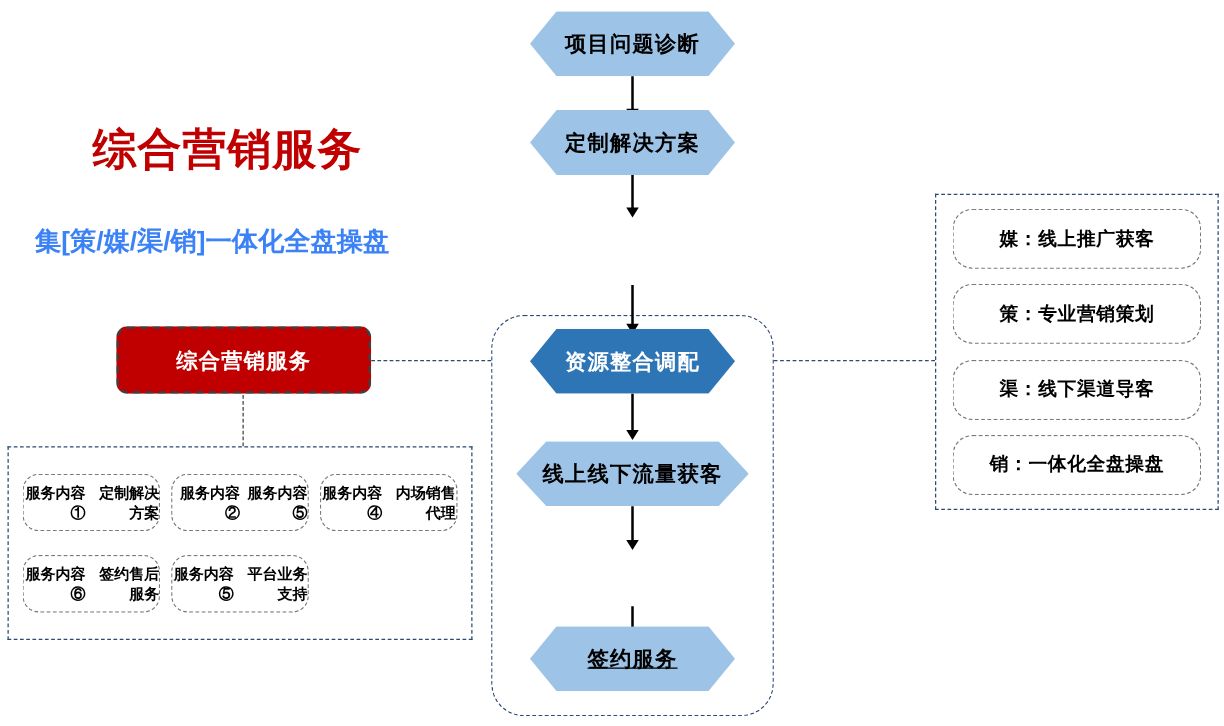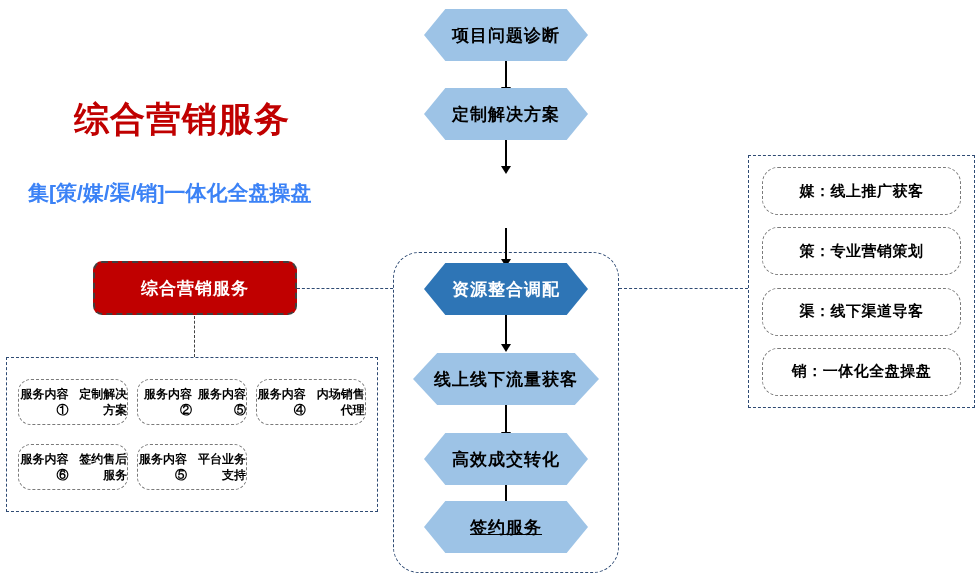--- a/index.html
+++ b/index.html
@@ -238,23 +238,20 @@
   <div class="hex dark" style="top:263px;">
     <span>资源整合调配</span>
   </div>
   <div class="arrow" style="top:315px; height:30px;"></div>
 
   <div class="hex" style="top:353px; width:186px; left:413px;">
     <span>线上线下流量获客</span>
   </div>
   <div class="arrow" style="top:405px; height:28px;"></div>
 
-  <div class="hex" style="top:433px;">
-    <span>高效成交转化</span>
-  </div>
   <div class="arrow" style="top:485px; height:28px;"></div>
 
   <div class="hex" style="top:501px;text-decoration:underline;">
     <span>签约服务</span>
   </div>
 
   <div class="service-panel"></div>
   <div class="service-grid">
     <div class="service-chip">
       <span>服务内容①</span>

